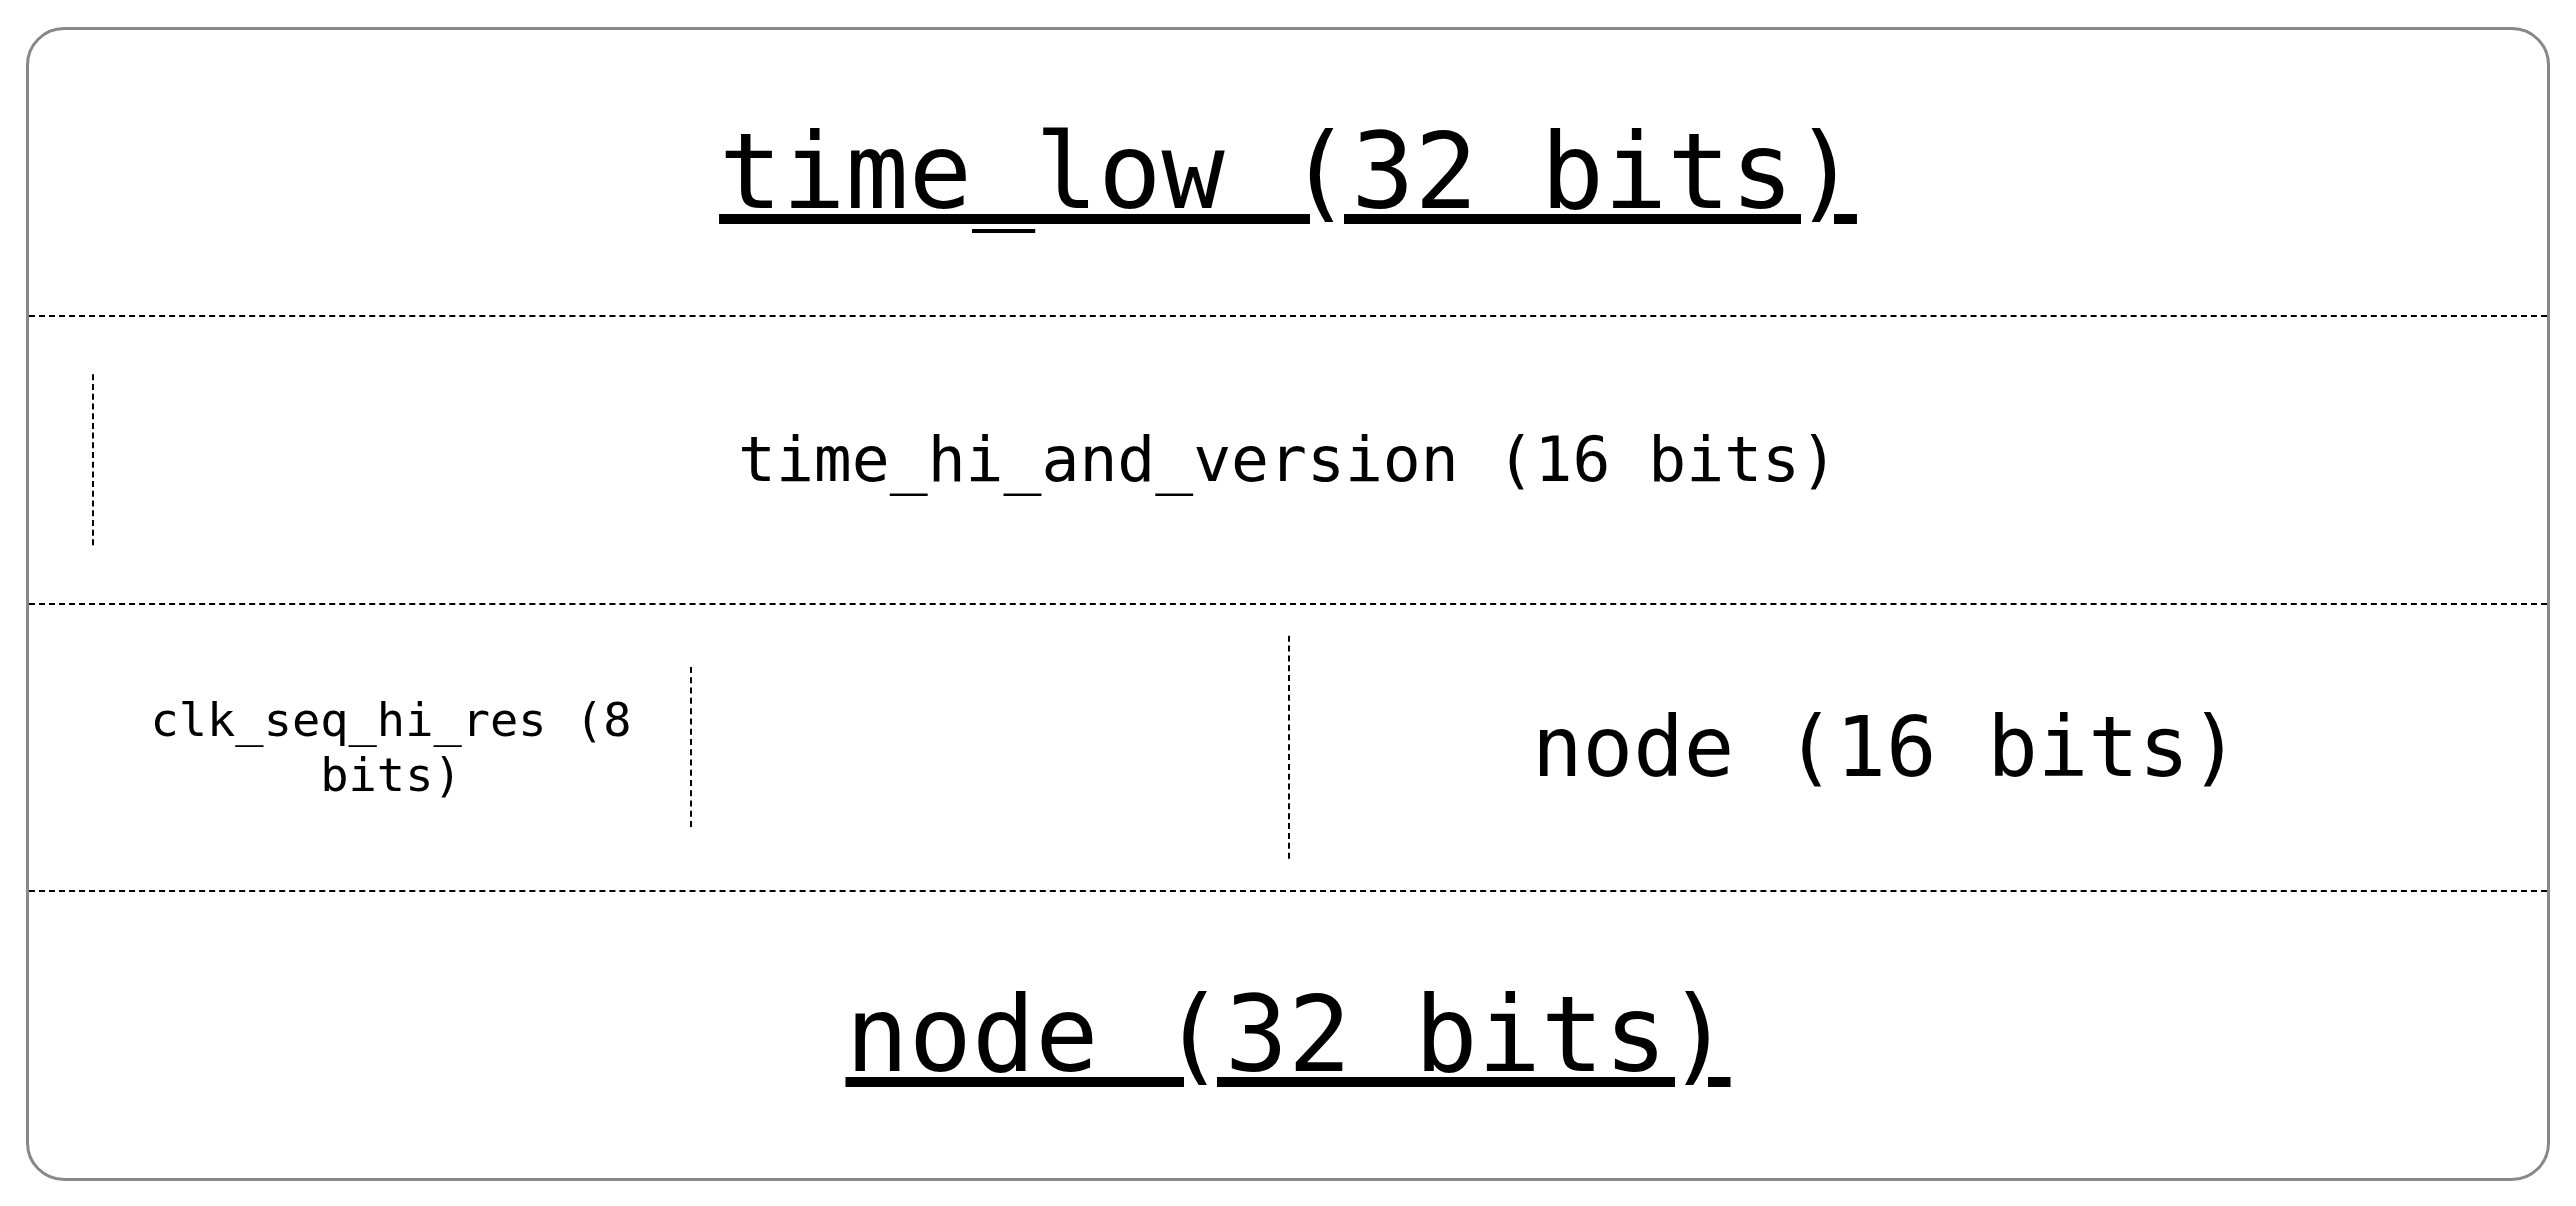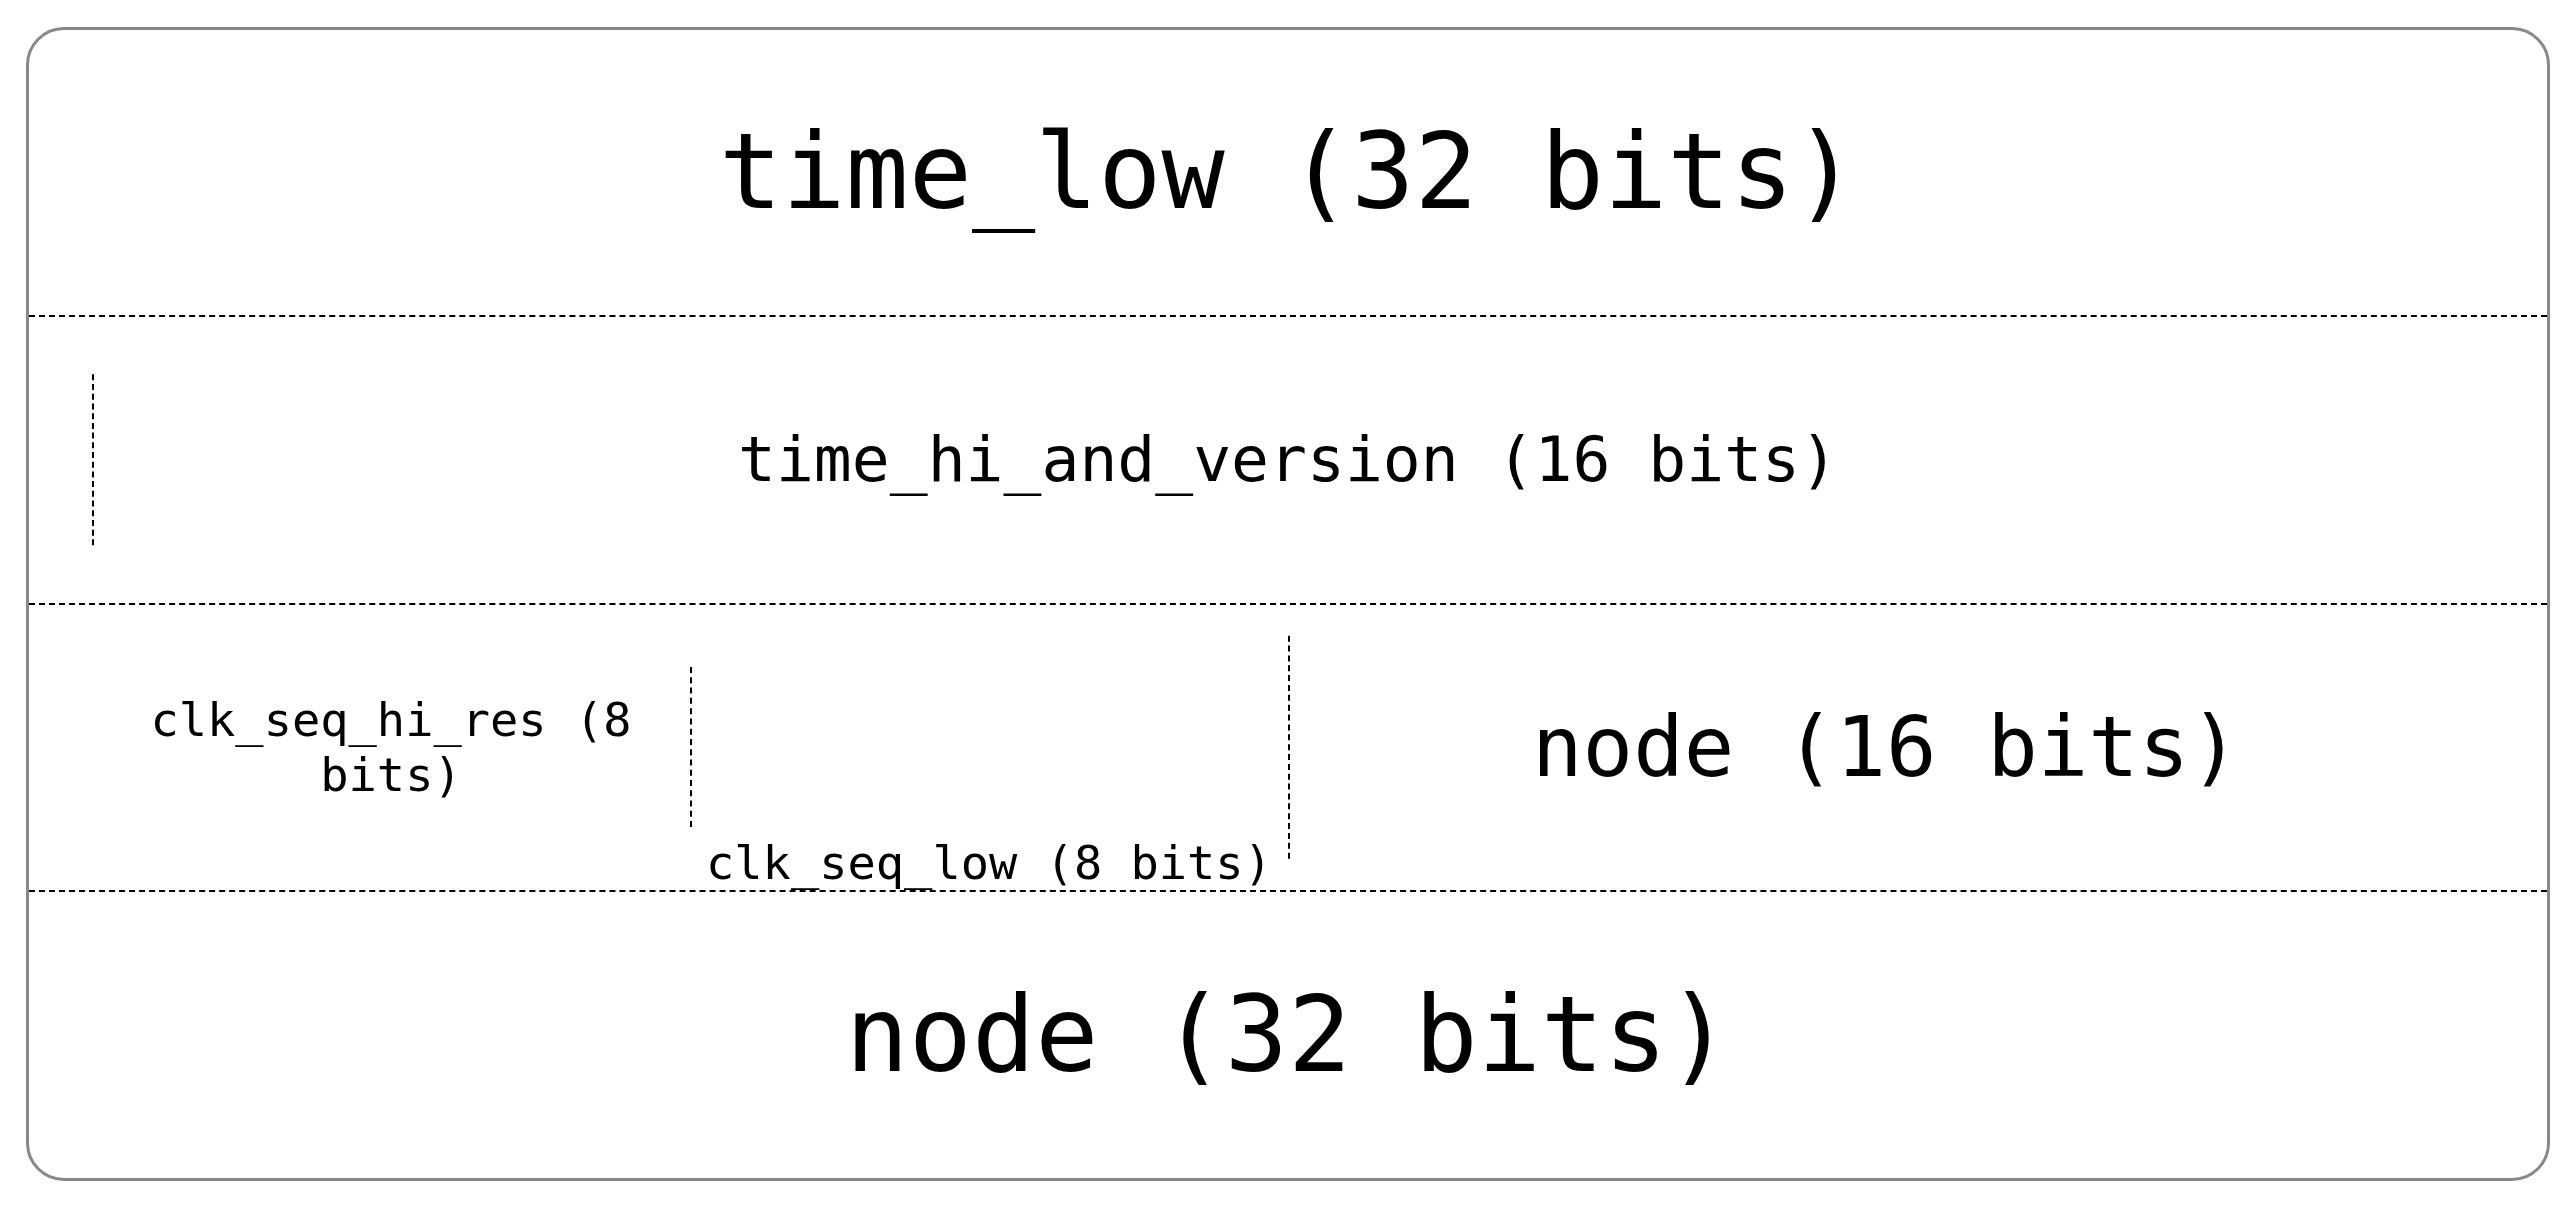--- a/index.html
+++ b/index.html
@@ -58,21 +58,21 @@
       top: 50%;
       transform: translateY(-50%);
       height: 60%;
       border-left: 2.6px dashed #000000;
     }
     .half {
       display: flex;
       align-items: stretch;
       flex: 1;
     }
-    .font-xl { font-size: 105px; }
+    .font-xl { font-size: 105px; text-decoration: underline; }
     .font-l  { font-size: 84px; }
     .font-m  { font-size: 63px; }
     .font-s  { font-size: 47px; }
     
     .row2 .cell + .cell .inner-divider { height: 50%; }
     
     .row3 .left-group .cell + .cell .inner-divider { height: 56%; }
     
     .uses-inner-divider { border-left: none !important; }
   </style>
@@ -94,21 +94,20 @@
     </div>
   </div>
 
   <div class="row row3">
     <div class="half left-group">
       <div class="cell font-s">
         <span>clk_seq_hi_res (8 bits)</span>
       </div>
       <div class="cell font-s uses-inner-divider">
         <span class="inner-divider"></span>
-        <span>clk_seq_low (8 bits)</span>
       </div>
     </div>
     <div class="half">
       <div class="cell font-l uses-inner-divider" style="border-left:none;">
         <span class="inner-divider" style="height:78%;"></span>
         <span>node (16 bits)</span>
       </div>
     </div>
   </div>
 

